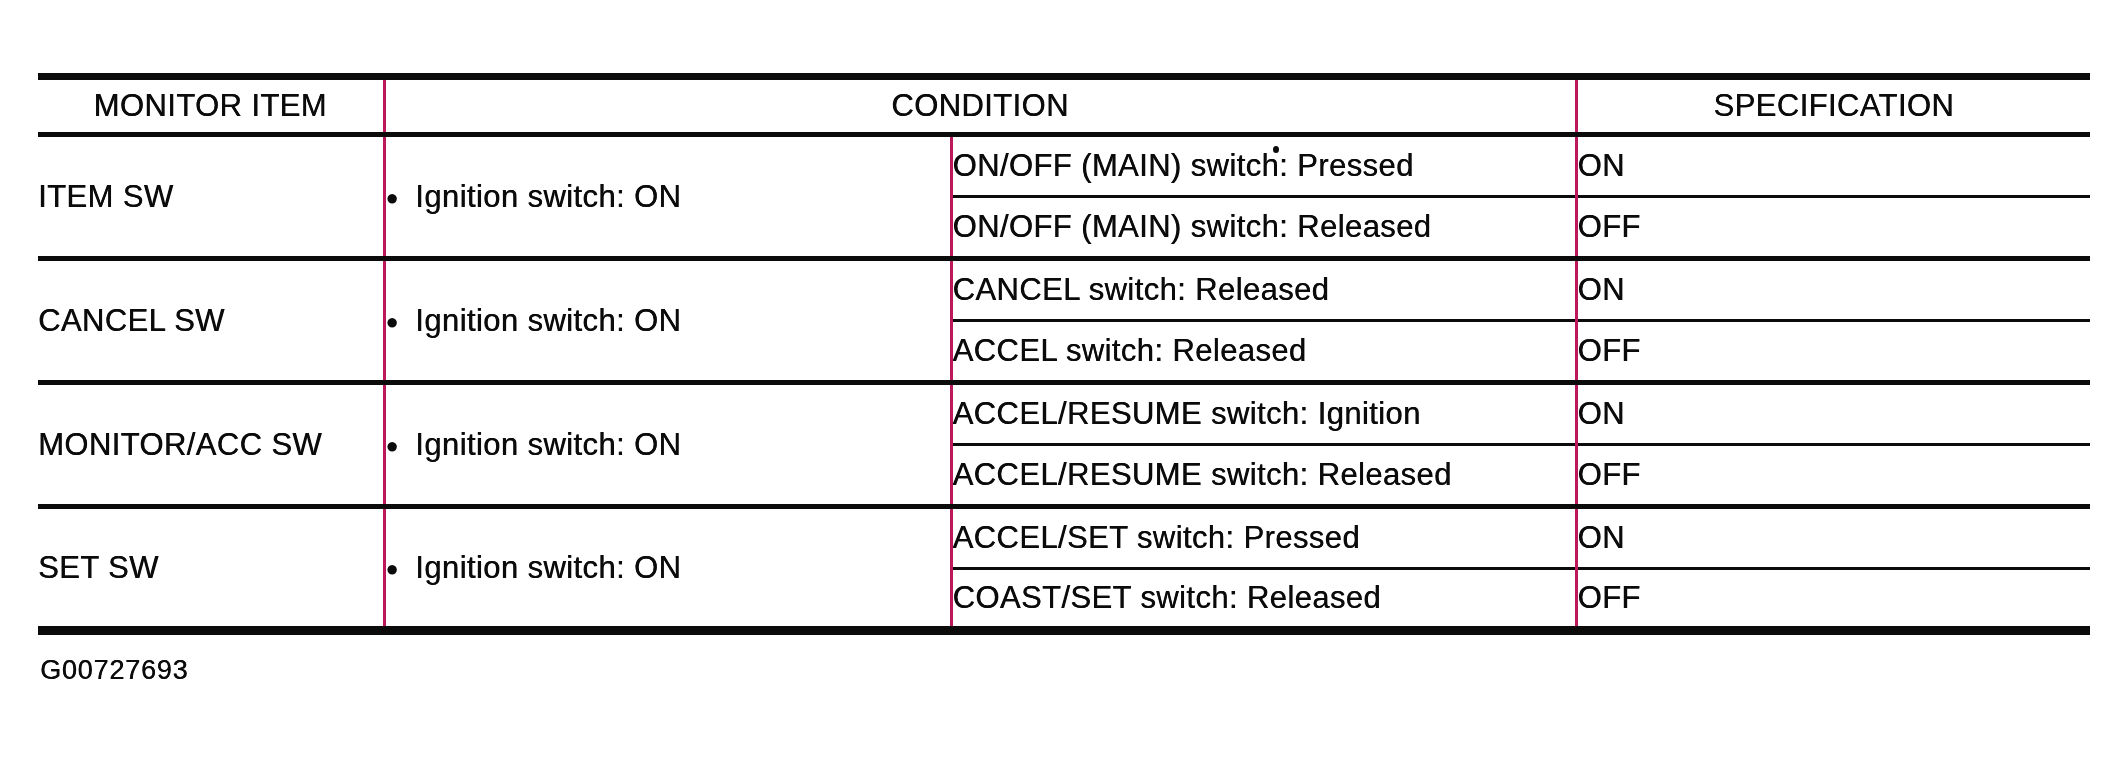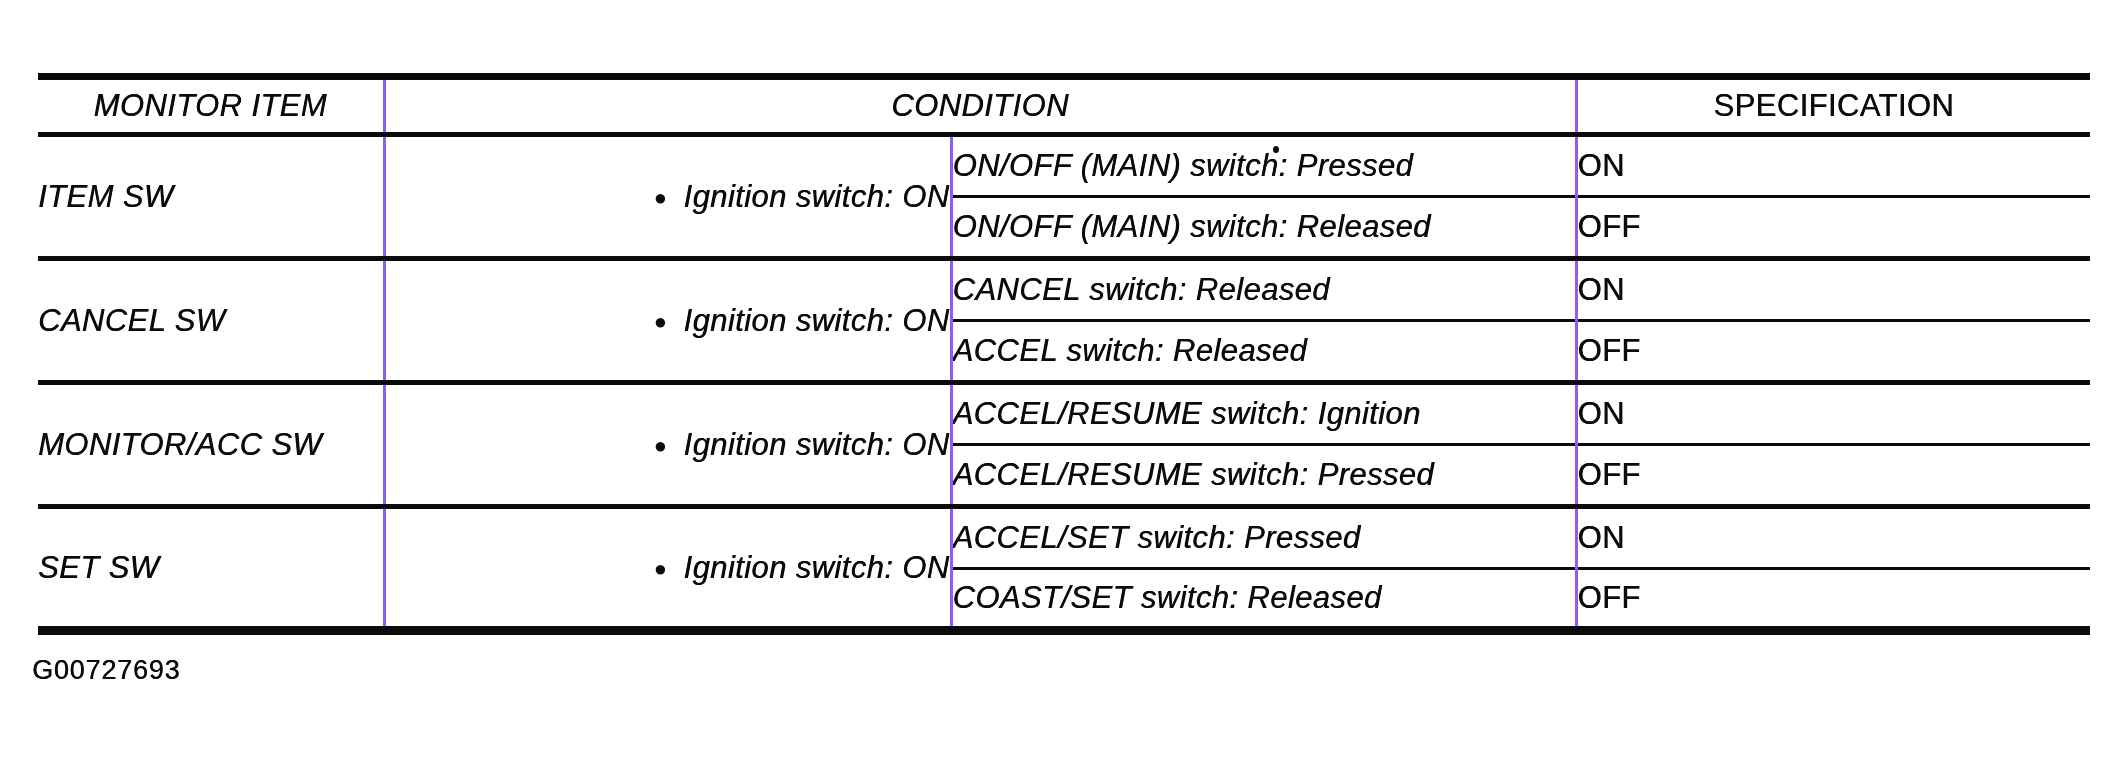--- a/index.html
+++ b/index.html
@@ -41,40 +41,40 @@
     overflow: hidden;
     white-space: nowrap;
   }
   tr.header-row { height: 58px; }
   tr.sub-row    { height: 62px; }
 
   th.h-cell {
     text-align: center;
     border-bottom: 4px solid #0b0b0b;
   }
-  .v-line { border-right: 3px solid #8b5cf6; font-style: italic; }
+  .v-line { border-right: 3px solid #be185d; }
 
   tr.group-start td { border-top: 5px solid #0b0b0b; }
   tr.group-next  td { border-top: 3px solid #0b0b0b; margin-left: 39px; }
 
   td.monitor-cell   { padding-left: 22px; }
-  td.ignition-cell  { padding-left: 24px; text-align: right; }
+  td.ignition-cell  { padding-left: 24px; }
   td.cond-cell      { padding-left: 25px; }
   td.spec-cell      { padding-left: 19px; }
 
   .bullet {
     display: inline-block;
     font-size: 22px;
     vertical-align: 2px;
     margin-right: 16px;
     text-shadow: none;
   }
   .fig-label {
     position: absolute;
-    left: 32px;
+    left: 40px;
     top: 655px;
     font-size: 27px;
     letter-spacing: 0.8px;
     text-shadow: 0.4px 0 0 currentColor;
   }
   .speck {
     position: absolute;
     left: 1273px;
     top: 146px;
     width: 6px;
@@ -125,21 +125,21 @@
       <td class="spec-cell">OFF</td>
     </tr>
 
     <tr class="sub-row group-start">
       <td class="monitor-cell v-line" rowspan="2">MONITOR/ACC SW</td>
       <td class="ignition-cell v-line" rowspan="2"><span class="bullet">●</span><span>Ignition switch: ON</span></td>
       <td class="cond-cell v-line">ACCEL/RESUME switch: Ignition</td>
       <td class="spec-cell">ON</td>
     </tr>
     <tr class="sub-row group-next">
-      <td class="cond-cell v-line">ACCEL/RESUME switch: Pressed</td>
+      <td class="cond-cell v-line">ACCEL/RESUME switch: Released</td>
       <td class="spec-cell">OFF</td>
     </tr>
 
     <tr class="sub-row group-start">
       <td class="monitor-cell v-line" rowspan="2">SET SW</td>
       <td class="ignition-cell v-line" rowspan="2"><span class="bullet">●</span><span>Ignition switch: ON</span></td>
       <td class="cond-cell v-line">ACCEL/SET switch: Pressed</td>
       <td class="spec-cell">ON</td>
     </tr>
     <tr class="sub-row group-next">

